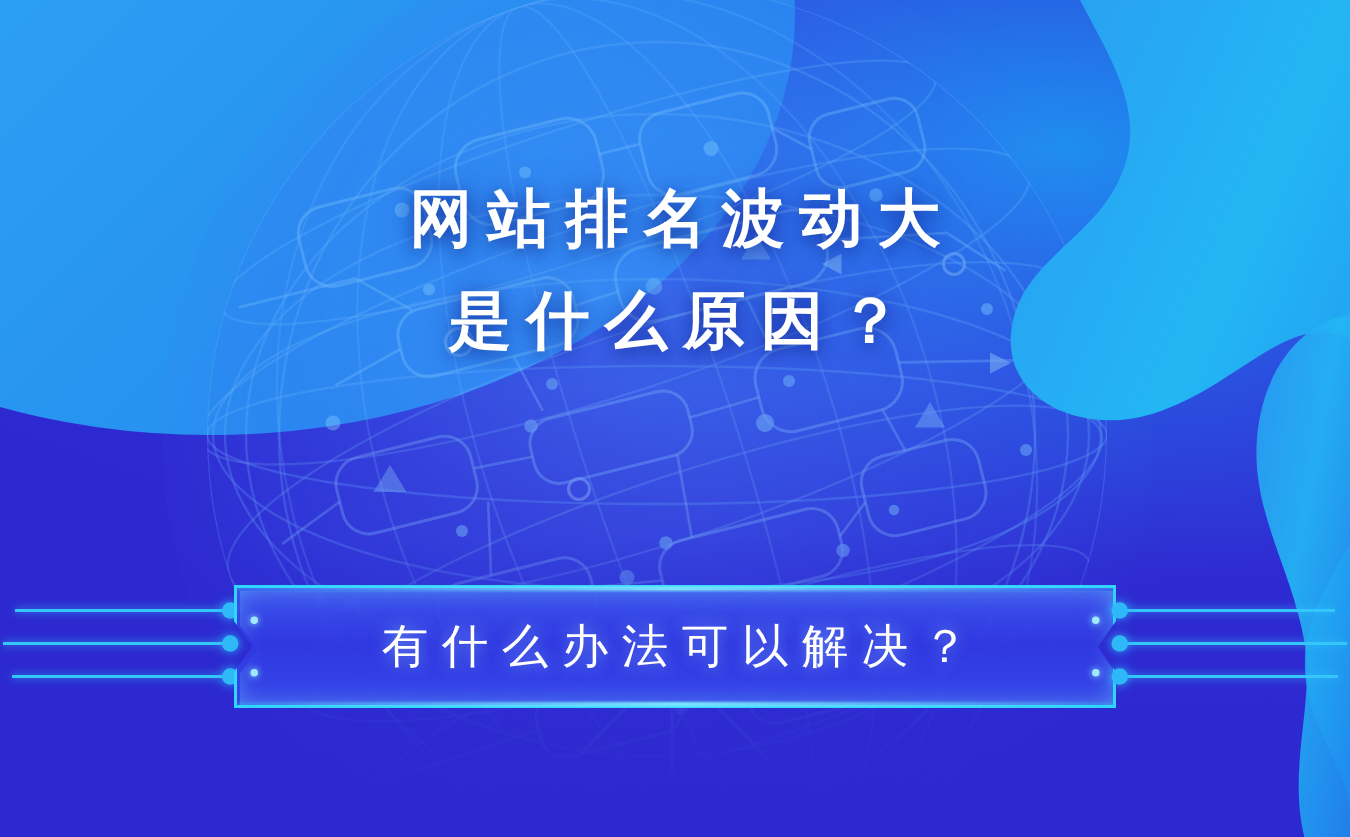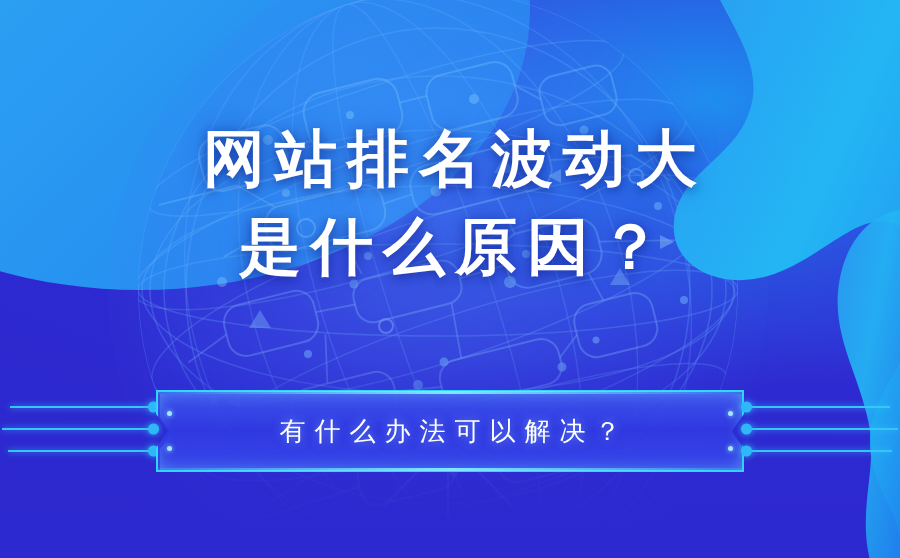--- a/index.html
+++ b/index.html
@@ -64,23 +64,23 @@
   }
 
   
   .title-wrap{
     position:absolute; left:0; right:0; top:128px;
     text-align:center;
     z-index:6;
   }
   .title-line{
     color:#ffffff;
-    font-family:Liberation Serif, serif;
+    font-family:Liberation Mono, monospace;
     font-weight:700;
-    font-size:62px;
+    font-size:42px;
     line-height:1.0;
     letter-spacing:10px;
     text-indent:10px;
     text-shadow:0 0 22px rgba(20,40,160,.55), 0 3px 10px rgba(10,20,110,.45);
     white-space:nowrap;
   }
   .title-line.l2{ margin-top:26px; }
 
   
   .sub-zone{
@@ -119,21 +119,21 @@
     filter:blur(.6px);
   }
   .sub-glowline.top{ top:-1px; }
   .sub-glowline.bot{ bottom:-1px; }
 
   .sub-text{
     position:relative;
     color:#ffffff;
     font-family:"DejaVu Sans","Liberation Sans",sans-serif;
     font-weight:400;
-    font-size:26px;
+    font-size:31px;
     letter-spacing:9px;
     text-indent:9px;
     white-space:nowrap;
     text-shadow:0 0 10px rgba(160,230,255,.5);
   }
 
   .nub{
     position:absolute;
     width:5px; height:5px; border-radius:50%;
     background:#9fe9ff;

